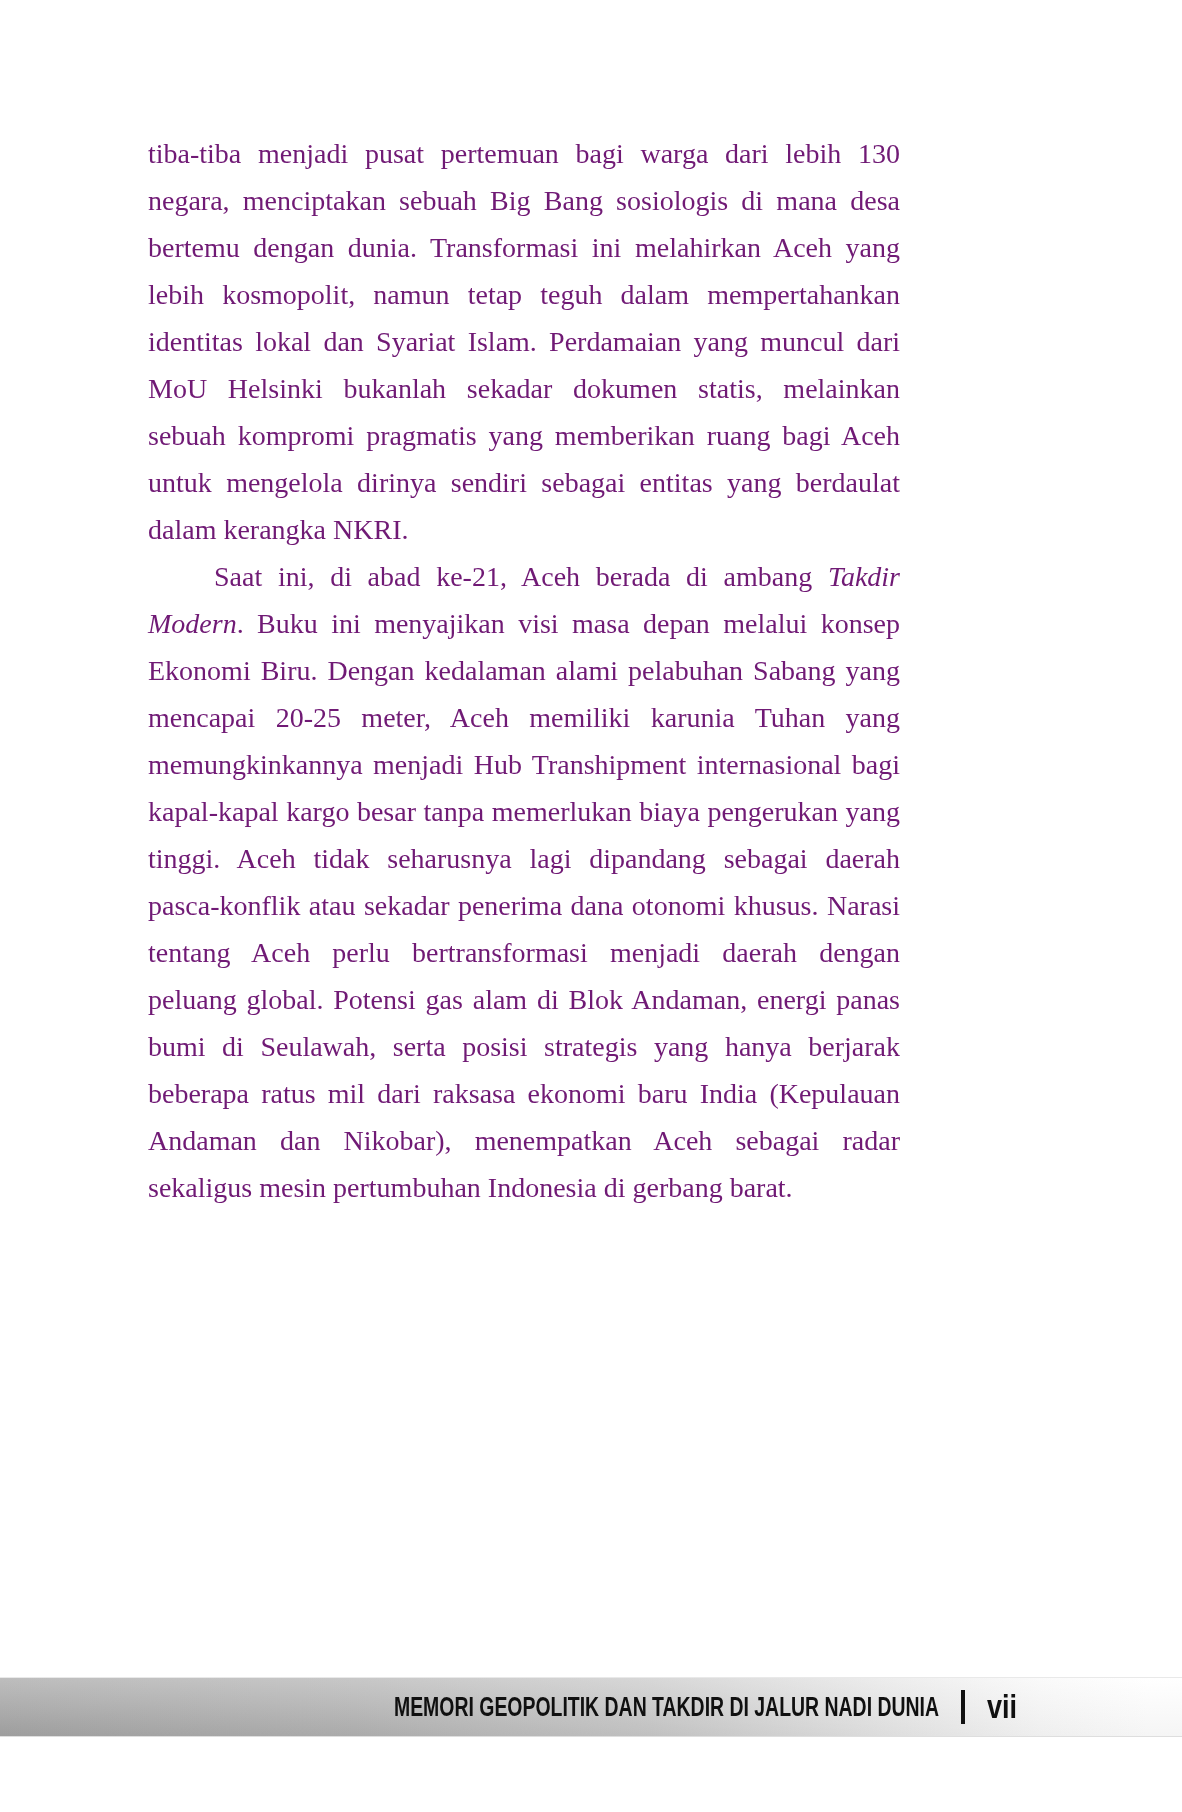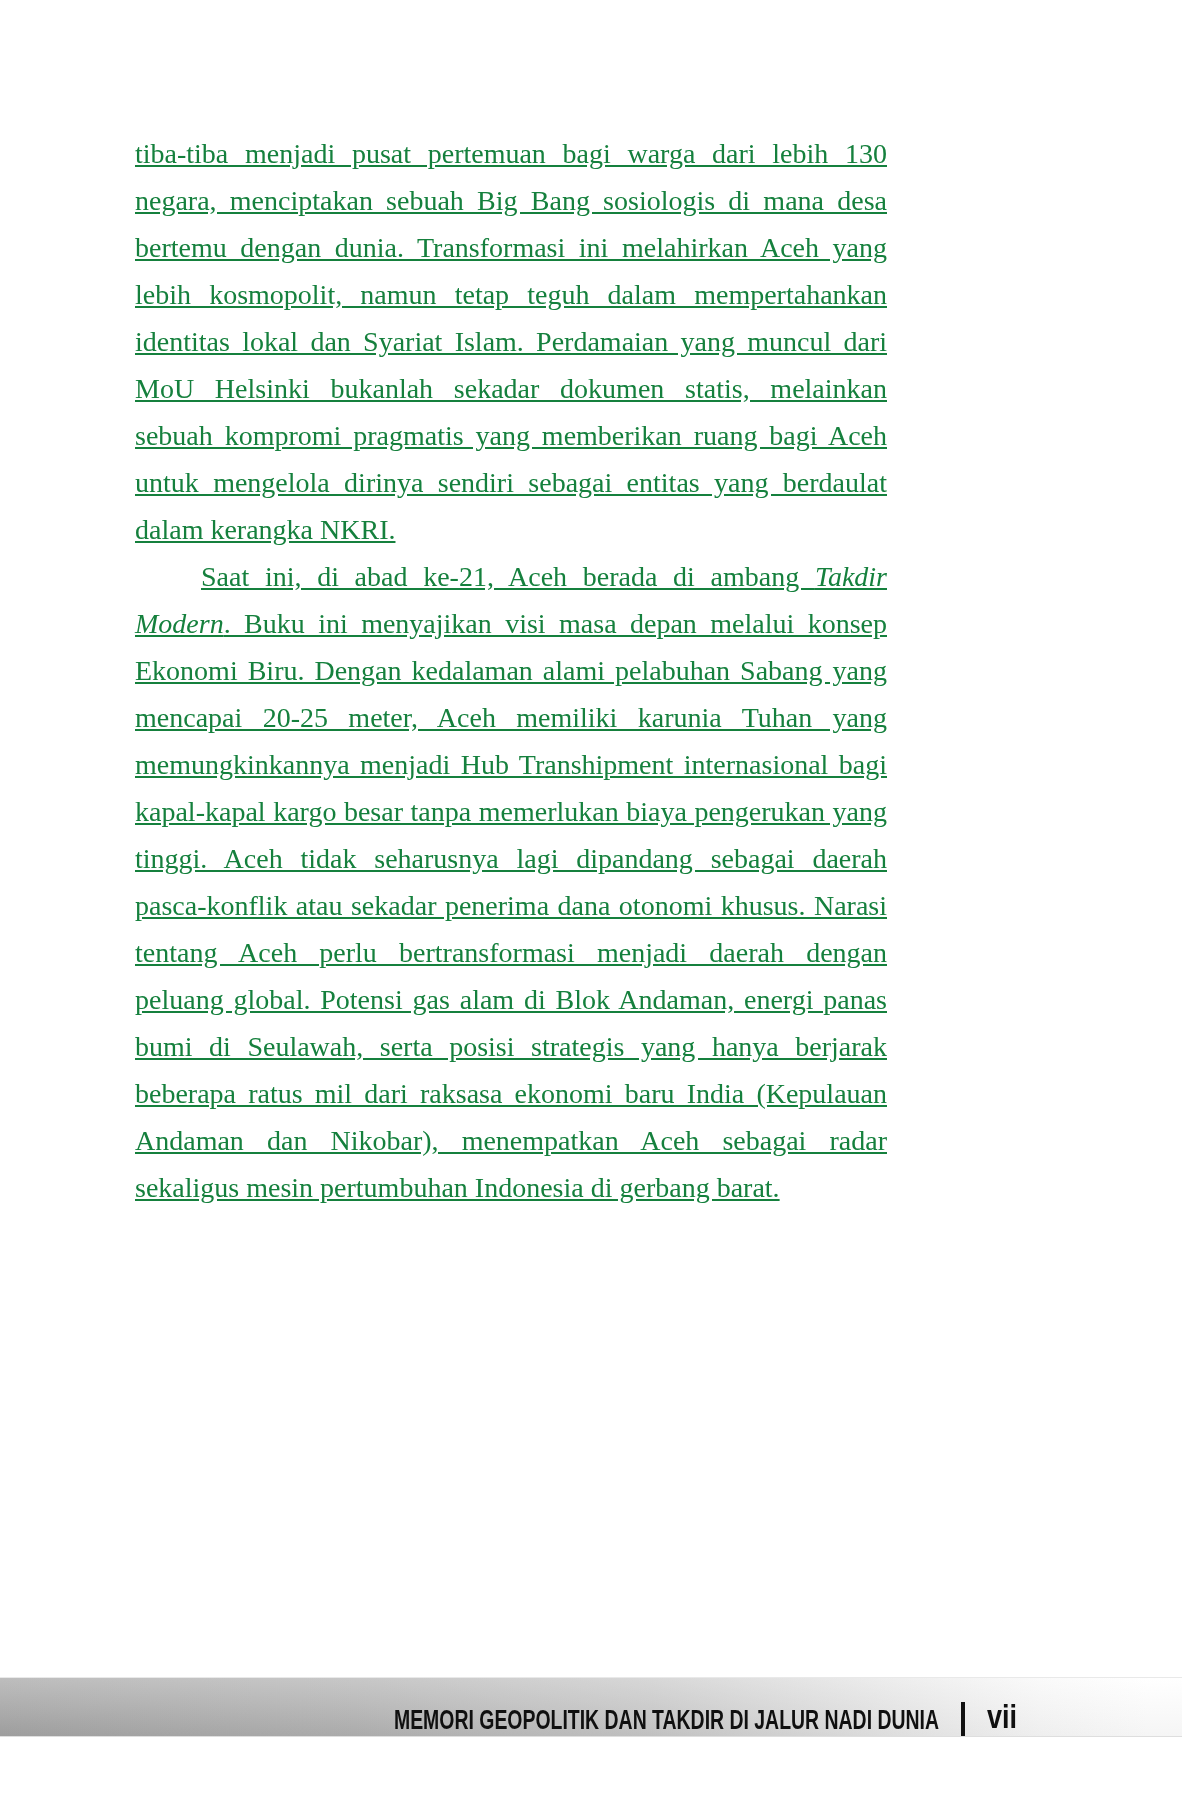--- a/index.html
+++ b/index.html
@@ -7,47 +7,46 @@
     width: 1182px;
     height: 1812px;
     background: #ffffff;
     position: relative;
     font-family: "Liberation Serif", serif;
     overflow: hidden;
   }
 
   .page-text {
     position: absolute;
-    left: 135px;
+    left: 148px;
     top: 130px;
     width: 752px;
     font-size: 28px;
     line-height: 47px;
-    color: #15803d;
+    color: #701a75;
     text-align: justify;
-    text-decoration: underline;
   }
   .page-text p { margin: 0; }
   .page-text p.indent { text-indent: 66px; }
   .page-text i { font-style: italic; }
 
   .footer-bar {
     position: absolute;
     left: 0;
     top: 1677px;
     width: 1182px;
     height: 60px;
     box-sizing: border-box;
     background:
       linear-gradient(to bottom, rgba(255,255,255,0.28), rgba(0,0,0,0.04)),
       linear-gradient(to right, #a4a4a4 0%, #b2b2b2 30%, #c8c8c8 55%, #e6e6e6 75%, #f8f8f8 88%, #ffffff 97%);
     border-top: 1px solid #e9e9e9;
     border-bottom: 1px solid #dedede;
     display: flex;
-    align-items: flex-end;
+    align-items: center;
     justify-content: flex-end;
     padding-right: 158px;
   }
 
   .footer-title {
     font-family: "Liberation Sans", sans-serif;
     font-weight: bold;
     font-size: 27px;
     letter-spacing: 0px;
     color: #101010;

